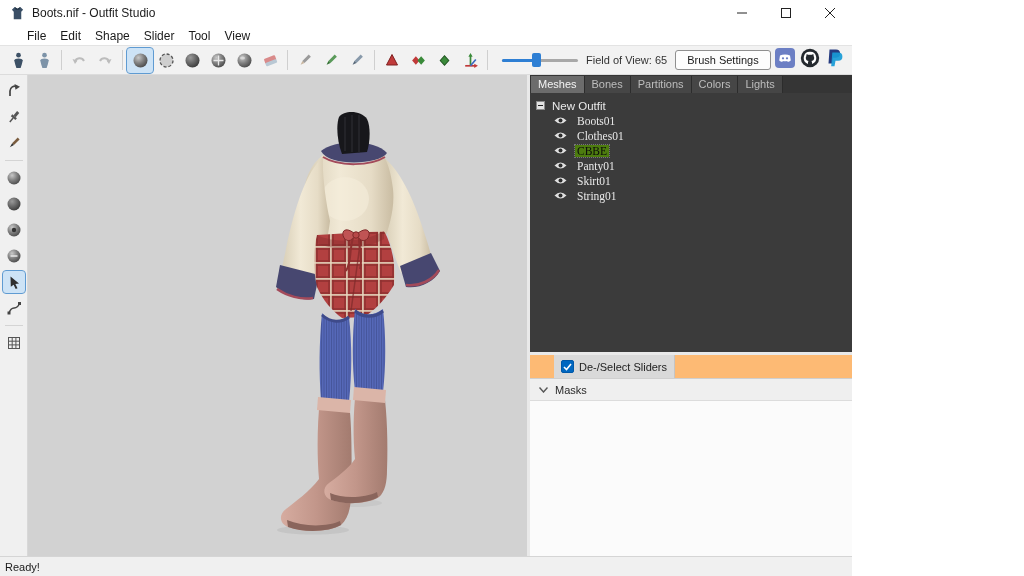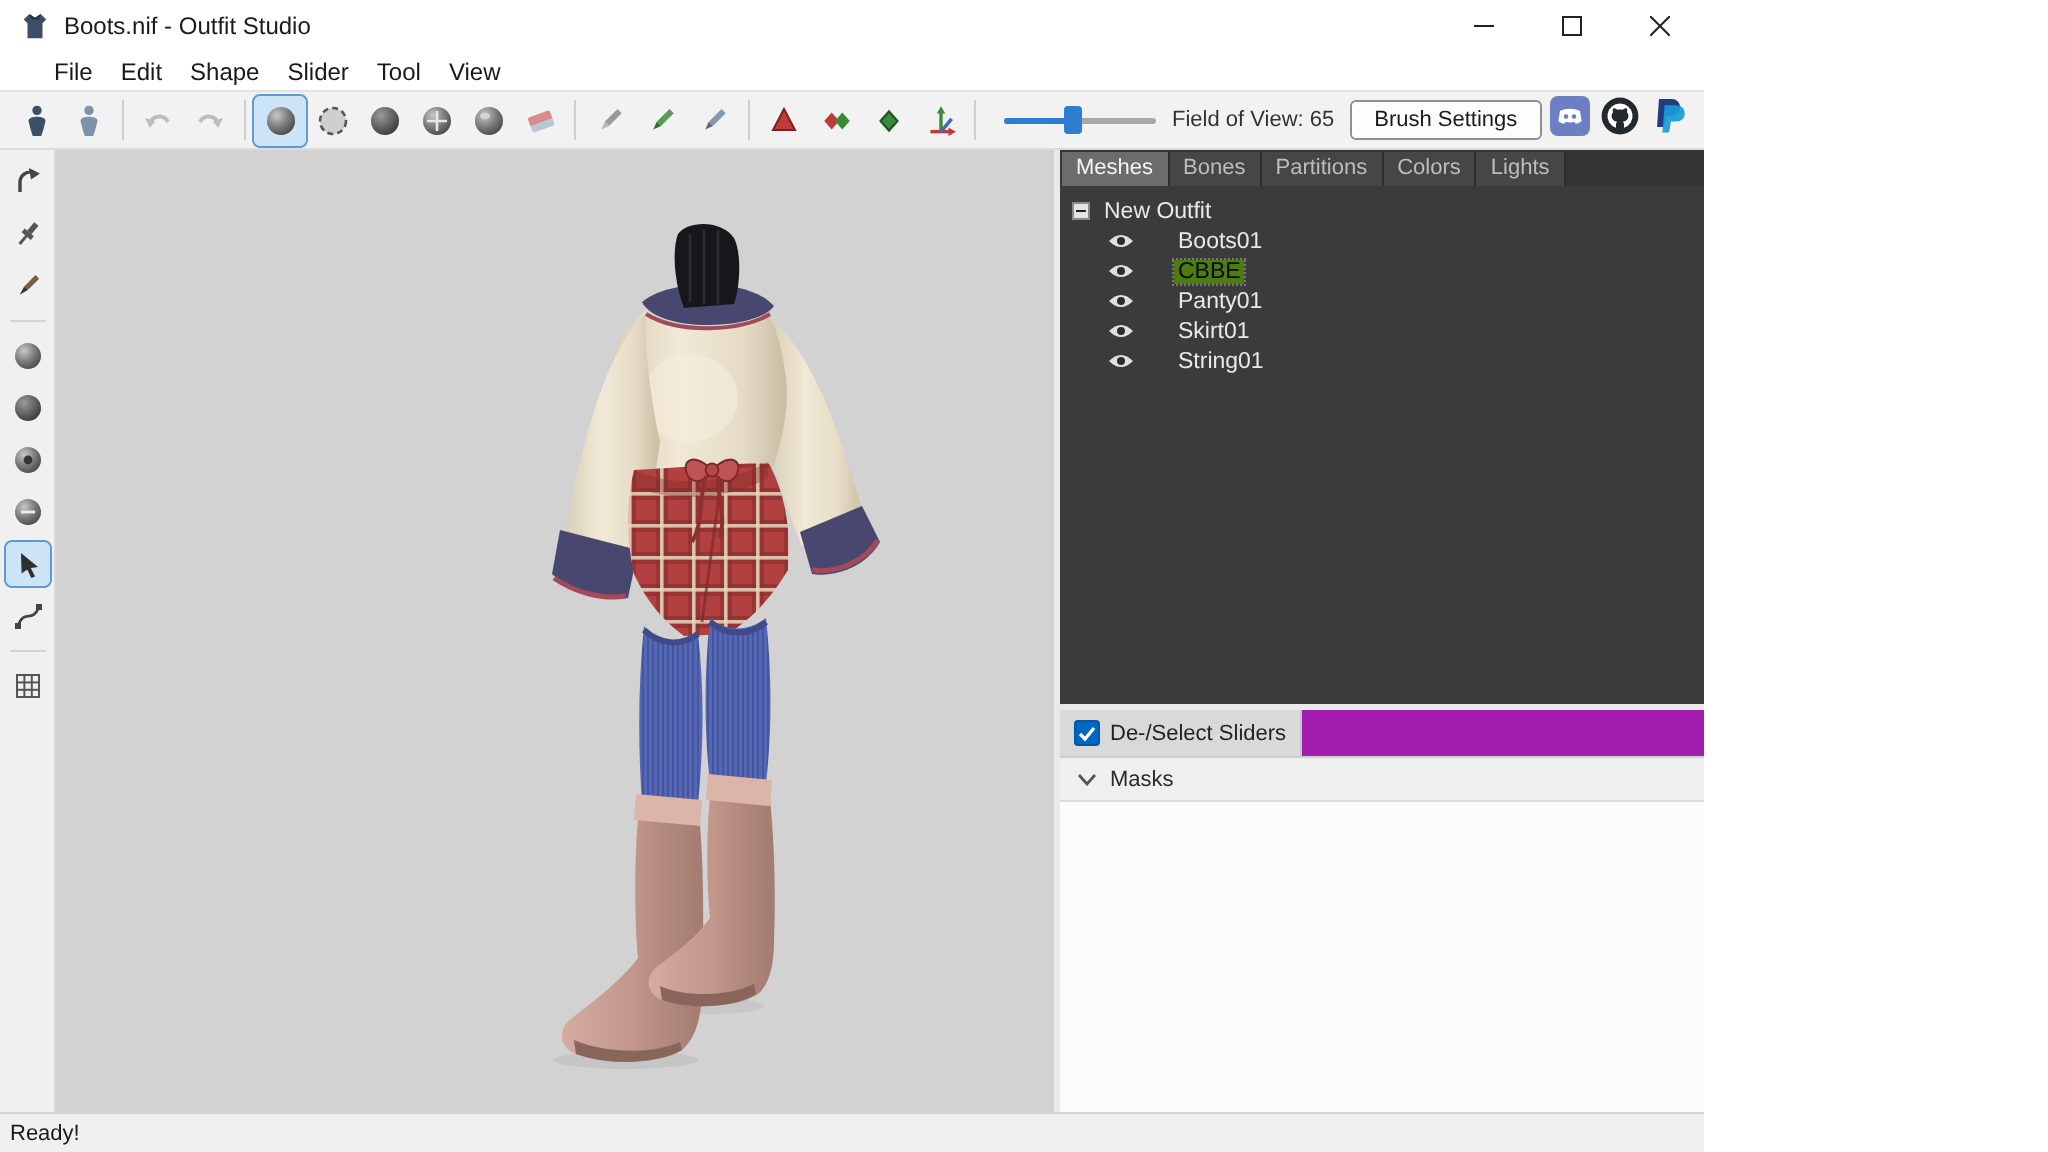--- a/index.html
+++ b/index.html
@@ -47,26 +47,26 @@
   
   .right-panel { width:325px; flex:0 0 auto; display:flex; flex-direction:column; border-left:3px solid #e9e9e9; }
   .panel-top { height:277px; background:#3b3b3b; display:flex; flex-direction:column; flex:0 0 auto; }
   .tabs { display:flex; background:#353535; padding:1px 1px 0 1px; }
   .tab { font-size:11px; padding:2px 7px 3px; background:#464646; color:#bdbdbd; border-right:1px solid #2c2c2c; }
   .tab.selected { background:#6c6c6c; color:#f4f4f4; }
   .tree { padding:5px 6px; font-size:11.5px; color:#e9e9e9; }
   .tree-root { display:flex; align-items:center; gap:5px; height:15px; }
   .expander { width:9px; height:9px; background:#e3e3e3; border:1px solid #8a8a8a; position:relative; }
   .expander::after { content:""; position:absolute; left:1px; right:1px; top:3px; height:1px; background:#222; }
-  .tree-item { display:flex; align-items:center; gap:20px; height:15px; margin-left:18px; }
+  .tree-item { display:flex; align-items:center; gap:8px; height:15px; margin-left:18px;font-family:Liberation Serif, serif; }
   .tree-label { padding:0 2px; }
   .tree-item.selected .tree-label { background:#4d7c0f; color:#0a0a0a; outline:1px dotted #777; }
 
   .panel-bottom { flex:1; background:#fbfbfb; border-top:3px solid #e9e9e9; display:flex; flex-direction:column; min-height:0; }
-  .filter-row { height:24px; display:flex; align-items:stretch; background:#a21caf; border-bottom:1px solid #cfcfcf; flex:0 0 auto; }
+  .filter-row { height:24px; display:flex; align-items:stretch; background:#fdba74; border-bottom:1px solid #cfcfcf; flex:0 0 auto;padding-left:24px; }
   .chk-wrap { display:flex; align-items:center; gap:5px; padding:0 7px; background:#d9d9d9; font-size:11px; color:#222; border-right:1px solid #c4c4c4; white-space:nowrap; }
   .checkbox { width:13px; height:13px; background:#0067c0; border:1px solid #0058a8; border-radius:2px; display:flex; align-items:center; justify-content:center; }
   .search-box { flex:1; background:#fff; border:1px solid #bdbdbd; margin:2px 2px; display:flex; align-items:center; padding:0 4px; gap:4px; }
   .search-box input { border:none; outline:none; flex:1; font-size:11px; color:#333; background:transparent; min-width:0; }
   .search-box input::placeholder { color:#9a9a9a; }
   .clear-btn { width:15px; height:15px; border-radius:50%; background:#5a5a5a; display:flex; align-items:center; justify-content:center; flex:0 0 auto; }
   .masks-header { height:22px; display:flex; align-items:center; gap:7px; padding:0 9px; background:#efefef; border-bottom:1px solid #dcdcdc; font-size:11px; color:#2a2a2a; flex:0 0 auto; }
   .panel-empty { flex:1; background:#fbfbfb; }
 
   
@@ -434,20 +434,27 @@
             <span class="expander"></span>
             <span class="tree-label">New Outfit</span>
           </div>
           <div class="tree-item">
             <svg width="13" height="9" viewBox="0 0 13 9">
                 <path d="M0.5,4.5 Q6.5,-1.5 12.5,4.5 Q6.5,10.5 0.5,4.5 Z" fill="#e0e0e0"></path>
                 <circle cx="6.5" cy="4.5" r="2" fill="#2c2c2c"></circle>
               </svg>
             <span class="tree-label">Boots01</span>
           </div>
+          <div class="tree-item">
+            <svg width="13" height="9" viewBox="0 0 13 9">
+                <path d="M0.5,4.5 Q6.5,-1.5 12.5,4.5 Q6.5,10.5 0.5,4.5 Z" fill="#e0e0e0"></path>
+                <circle cx="6.5" cy="4.5" r="2" fill="#2c2c2c"></circle>
+              </svg>
+            <span class="tree-label">Clothes01</span>
+          </div>
           <div class="tree-item selected">
             <svg width="13" height="9" viewBox="0 0 13 9">
                 <path d="M0.5,4.5 Q6.5,-1.5 12.5,4.5 Q6.5,10.5 0.5,4.5 Z" fill="#e0e0e0"></path>
                 <circle cx="6.5" cy="4.5" r="2" fill="#2c2c2c"></circle>
               </svg>
             <span class="tree-label">CBBE</span>
           </div>
           <div class="tree-item">
             <svg width="13" height="9" viewBox="0 0 13 9">
                 <path d="M0.5,4.5 Q6.5,-1.5 12.5,4.5 Q6.5,10.5 0.5,4.5 Z" fill="#e0e0e0"></path>

